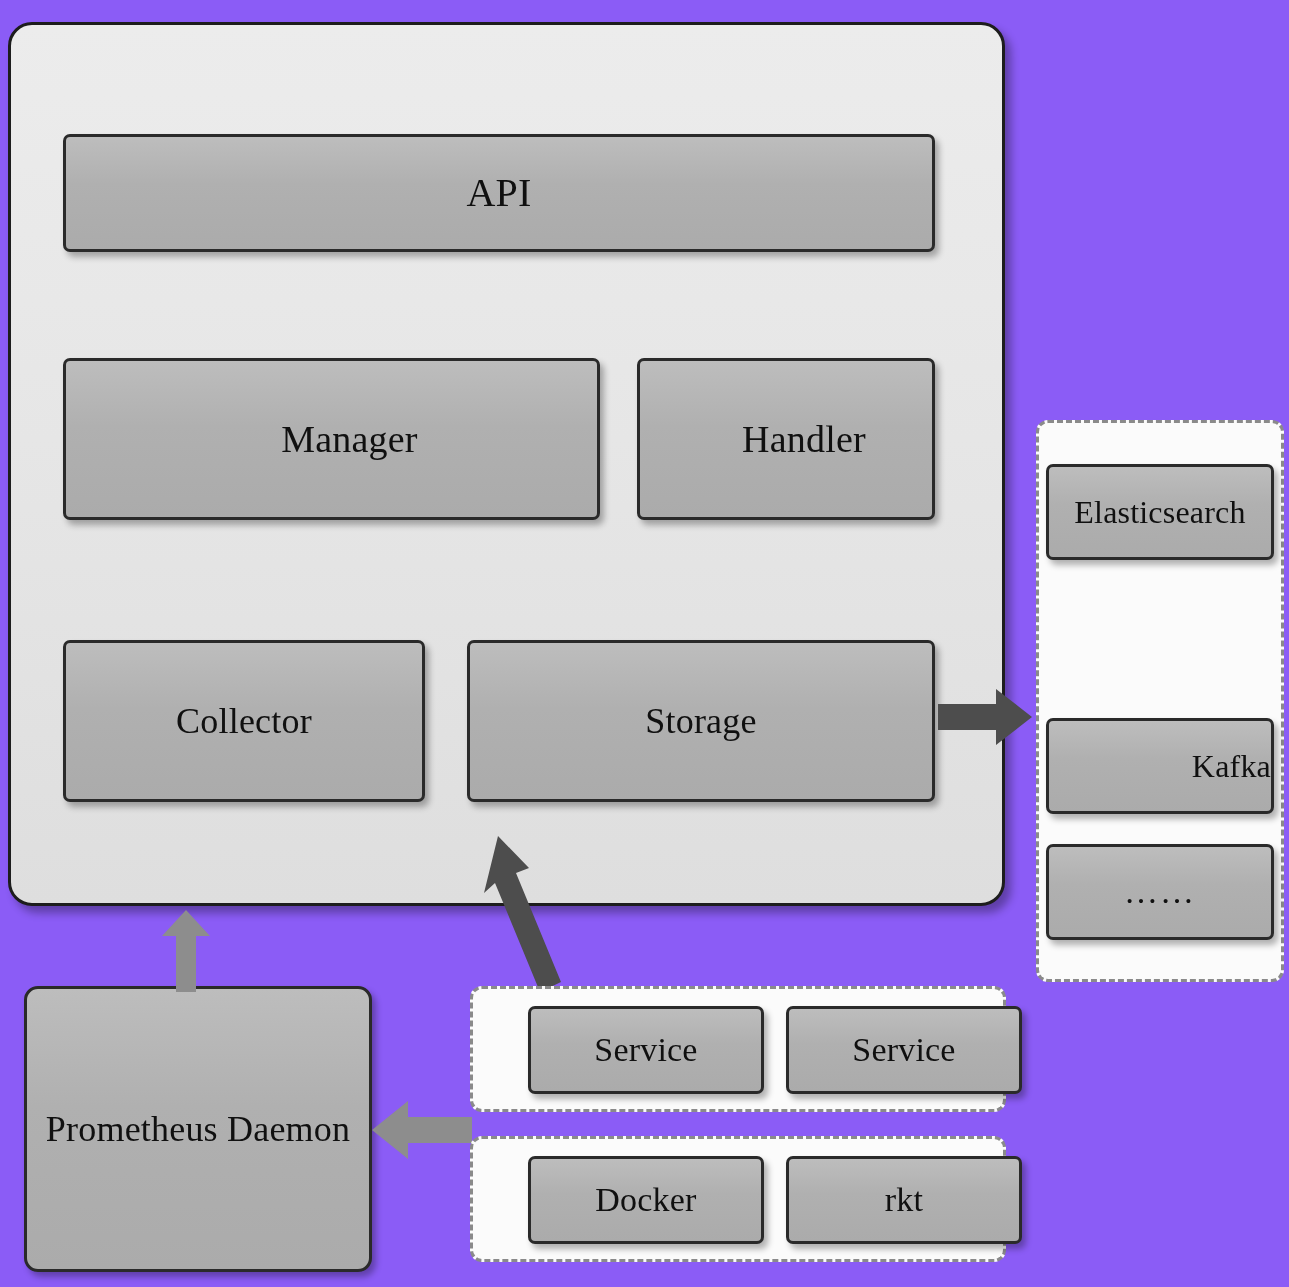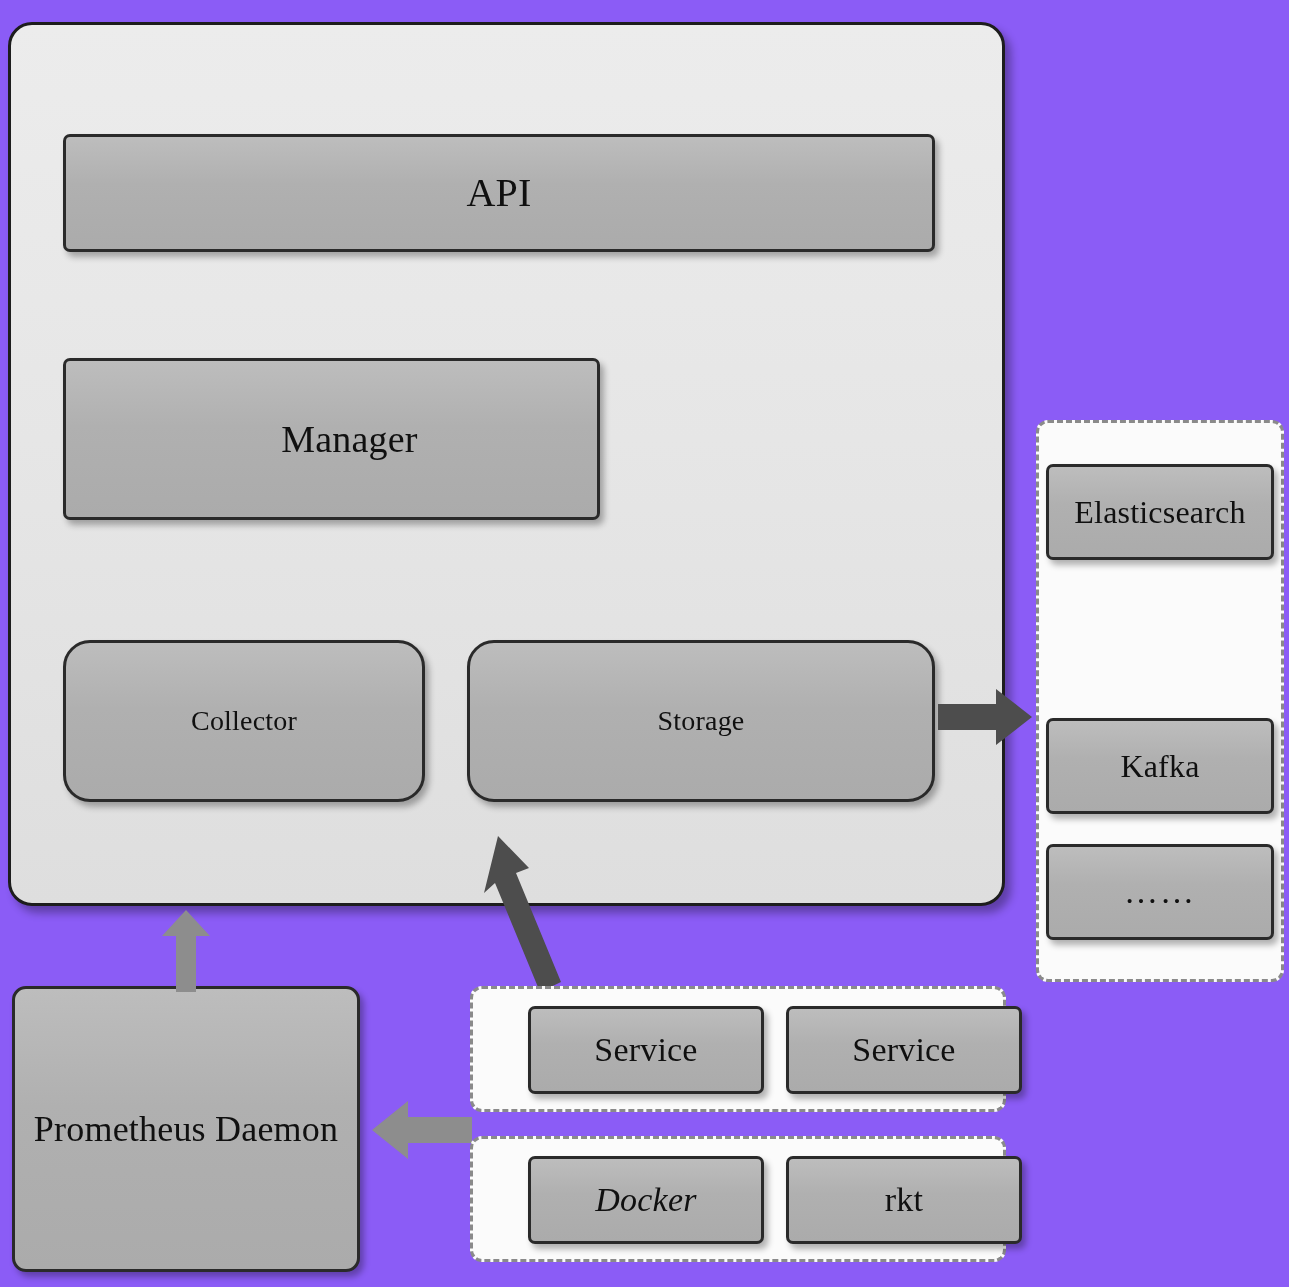--- a/index.html
+++ b/index.html
@@ -60,58 +60,61 @@
     border-radius: 12px;
   }
 
   
   .arrow { position: absolute; }
   .arrow svg { display: block; overflow: visible; }
 
   
   .t-api      { font-size: 40px; }
   .t-mid      { font-size: 38px; padding-left: 36px; }
-  .t-low      { font-size: 28px; border-radius: 27px; }
+  .t-low      { font-size: 36px; }
   .t-backend  { font-size: 32px; }
-  .t-prom     { font-size: 36px; }
+  .t-prom     { font-size: 36px; margin-left: 12px; }
   .t-svc      { font-size: 34px; margin-left: 44px; }
   .t-dots     { font-size: 34px; letter-spacing: 2px; }
 </style>
 </head>
 <body>
 
 <div id="canvas">
 
   <div id="system-container"></div>
 
   <div class="blk t-api" style="left:63px; top:134px; width:872px; height:118px;">
     <span>API</span>
   </div>
 
   <div class="blk t-mid" style="left:63px; top:358px; width:537px; height:162px;">
     <span>Manager</span>
   </div>
 
+  <div class="blk t-mid" style="left:637px; top:358px; width:298px; height:162px;">
+    <span>Handler</span>
+  </div>
 
   <div class="blk t-low" style="left:63px; top:640px; width:362px; height:162px;">
     <span>Collector</span>
   </div>
 
   <div class="blk t-low" style="left:467px; top:640px; width:468px; height:162px;">
     <span>Storage</span>
   </div>
 
   <div class="dashgroup" style="left:1036px; top:420px; width:248px; height:562px;"></div>
 
   <div class="blk t-backend" style="left:1046px; top:464px; width:228px; height:96px;">
     <span>Elasticsearch</span>
   </div>
 
 
-  <div class="blk t-backend" style="left:1046px; top:718px; width:228px; height:96px;">
+  <div class="blk t-backend" style="left:1046px; top:718px; width:228px; height:96px;justify-content:flex-end;">
     <span>Kafka</span>
   </div>
 
   <div class="blk t-dots" style="left:1046px; top:844px; width:228px; height:96px;">
     <span>……</span>
   </div>
 
   <div class="arrow" style="left:938px; top:686px;">
     <svg width="98" height="62" viewBox="0 0 98 62">
       <path d="M0,18 L58,18 L58,3 L94,31 L58,59 L58,44 L0,44 Z" fill="#4d4d4d"></path>
@@ -145,21 +148,21 @@
   <div class="blk t-svc" style="left:484px; top:1006px; width:236px; height:88px;">
     <span>Service</span>
   </div>
 
   <div class="blk t-svc" style="left:742px; top:1006px; width:236px; height:88px;">
     <span>Service</span>
   </div>
 
   <div class="dashgroup" style="left:470px; top:1136px; width:536px; height:126px;"></div>
 
-  <div class="blk t-svc" style="left:484px; top:1156px; width:236px; height:88px;font-style:italic;">
+  <div class="blk t-svc" style="left:484px; top:1156px; width:236px; height:88px;">
     <span>Docker</span>
   </div>
 
   <div class="blk t-svc" style="left:742px; top:1156px; width:236px; height:88px;text-align:right;">
     <span>rkt</span>
   </div>
 
 </div>
 
 </body></html>

